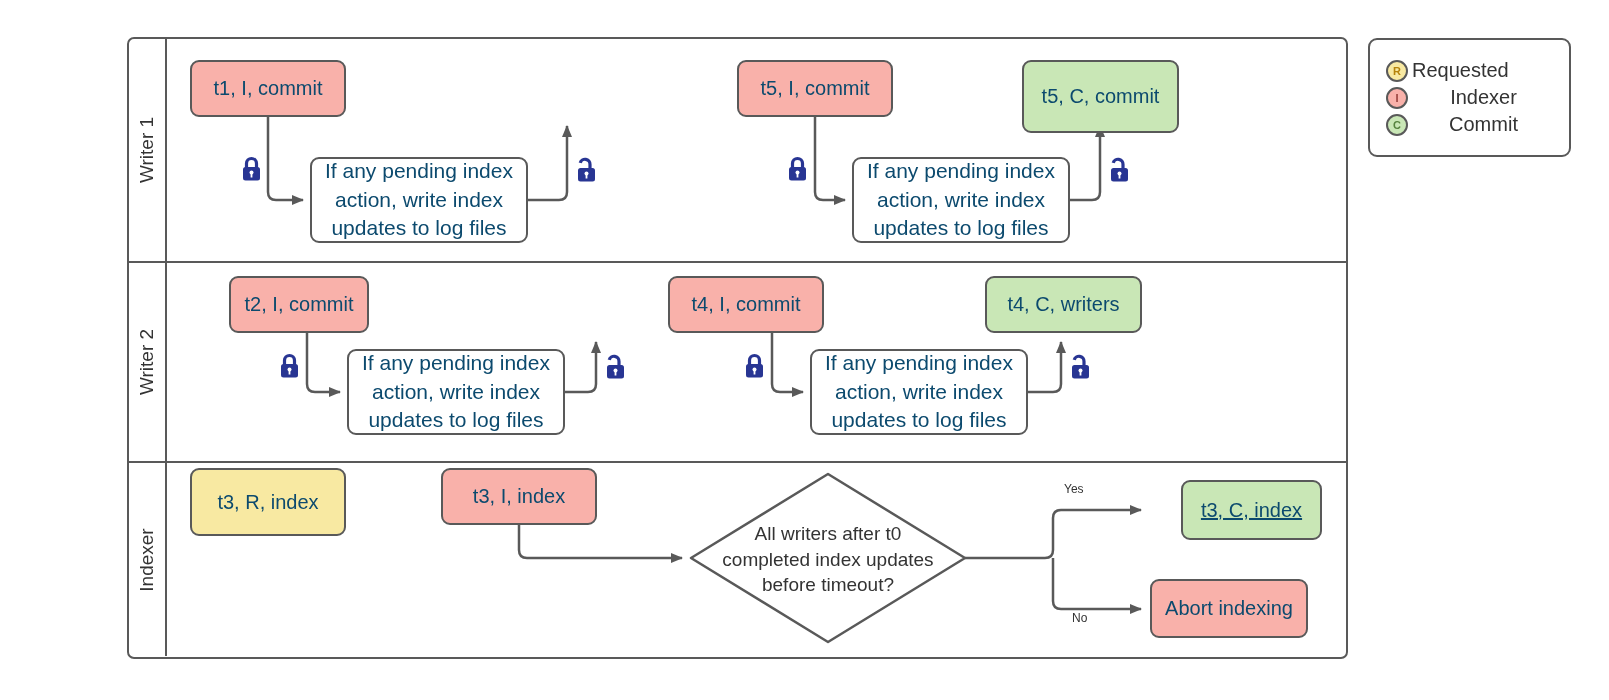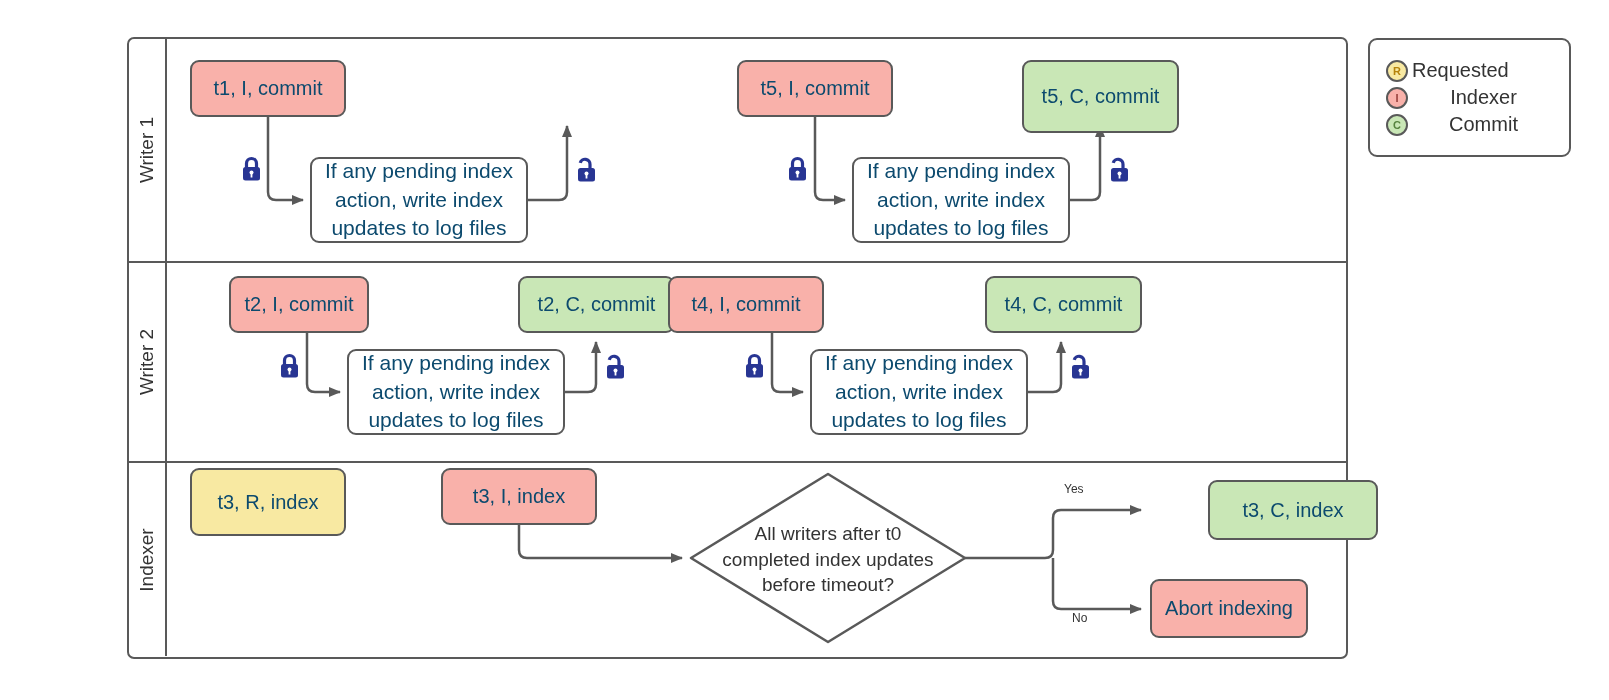--- a/index.html
+++ b/index.html
@@ -114,31 +114,30 @@
   </svg>
 
   <div class="node inflight" style="left:190px;top:60px;width:156px;height:57px;">t1, I, commit</div>
   <div class="node process" style="left:310px;top:157px;width:218px;height:86px;">If any pending index action, write index updates to log files</div>
   <div class="node inflight" style="left:737px;top:60px;width:156px;height:57px;">t5, I, commit</div>
   <div class="node process" style="left:852px;top:157px;width:218px;height:86px;">If any pending index action, write index updates to log files</div>
   <div class="node commit" style="left:1022px;top:60px;width:157px;height:73px;">t5, C, commit</div>
 
   <div class="node inflight" style="left:229px;top:276px;width:140px;height:57px;">t2, I, commit</div>
   <div class="node process" style="left:347px;top:349px;width:218px;height:86px;">If any pending index action, write index updates to log files</div>
-  <div class="node commit" style="left:518px;top:276px;width:157px;height:57px;">t2, C, commit</div>
   <div class="node inflight" style="left:668px;top:276px;width:156px;height:57px;">t4, I, commit</div>
   <div class="node process" style="left:810px;top:349px;width:218px;height:86px;">If any pending index action, write index updates to log files</div>
-  <div class="node commit" style="left:985px;top:276px;width:157px;height:57px;">t4, C, commit</div>
+  <div class="node commit" style="left:985px;top:276px;width:157px;height:57px;">t4, C, writers</div>
 
   <div class="node requested" style="left:190px;top:468px;width:156px;height:68px;">t3, R, index</div>
   <div class="node inflight" style="left:441px;top:468px;width:156px;height:57px;">t3, I, index</div>
   <div class="decision-text" style="left:713px;top:521px;width:230px;">All writers after t0 completed index updates before timeout?</div>
   <div class="branch-label" style="left:1064px;top:482px;">Yes</div>
   <div class="branch-label" style="left:1072px;top:611px;">No</div>
-  <div class="node commit" style="left:1208px;top:480px;width:170px;height:60px;">t3, C, index</div>
+  <div class="node commit" style="left:1181px;top:480px;width:141px;height:60px;text-decoration:underline;">t3, C, index</div>
   <div class="node inflight" style="left:1150px;top:579px;width:158px;height:59px;">Abort indexing</div>
 
   <svg class="lock" style="left:240px;top:155px;" width="23" height="27" viewBox="0 0 23 27">
     <path d="M6.5 13 V8.5 a5 5 0 0 1 10 0 V13" fill="none" stroke="#283593" stroke-width="3.2"></path>
     <rect x="3" y="12" width="17" height="13.5" rx="2.5" fill="#283593"></rect>
     <circle cx="11.5" cy="17.5" r="2" fill="#fff"></circle>
       <rect x="10.6" y="18" width="1.8" height="4.5" fill="#fff"></rect>
   </svg>
   <svg class="lock" style="left:571px;top:156px;" width="27" height="27" viewBox="0 0 27 27">
     <path d="M19 13 V8.5 a5 5 0 0 0 -9.8 -1.6" fill="none" stroke="#283593" stroke-width="3.2"></path>

